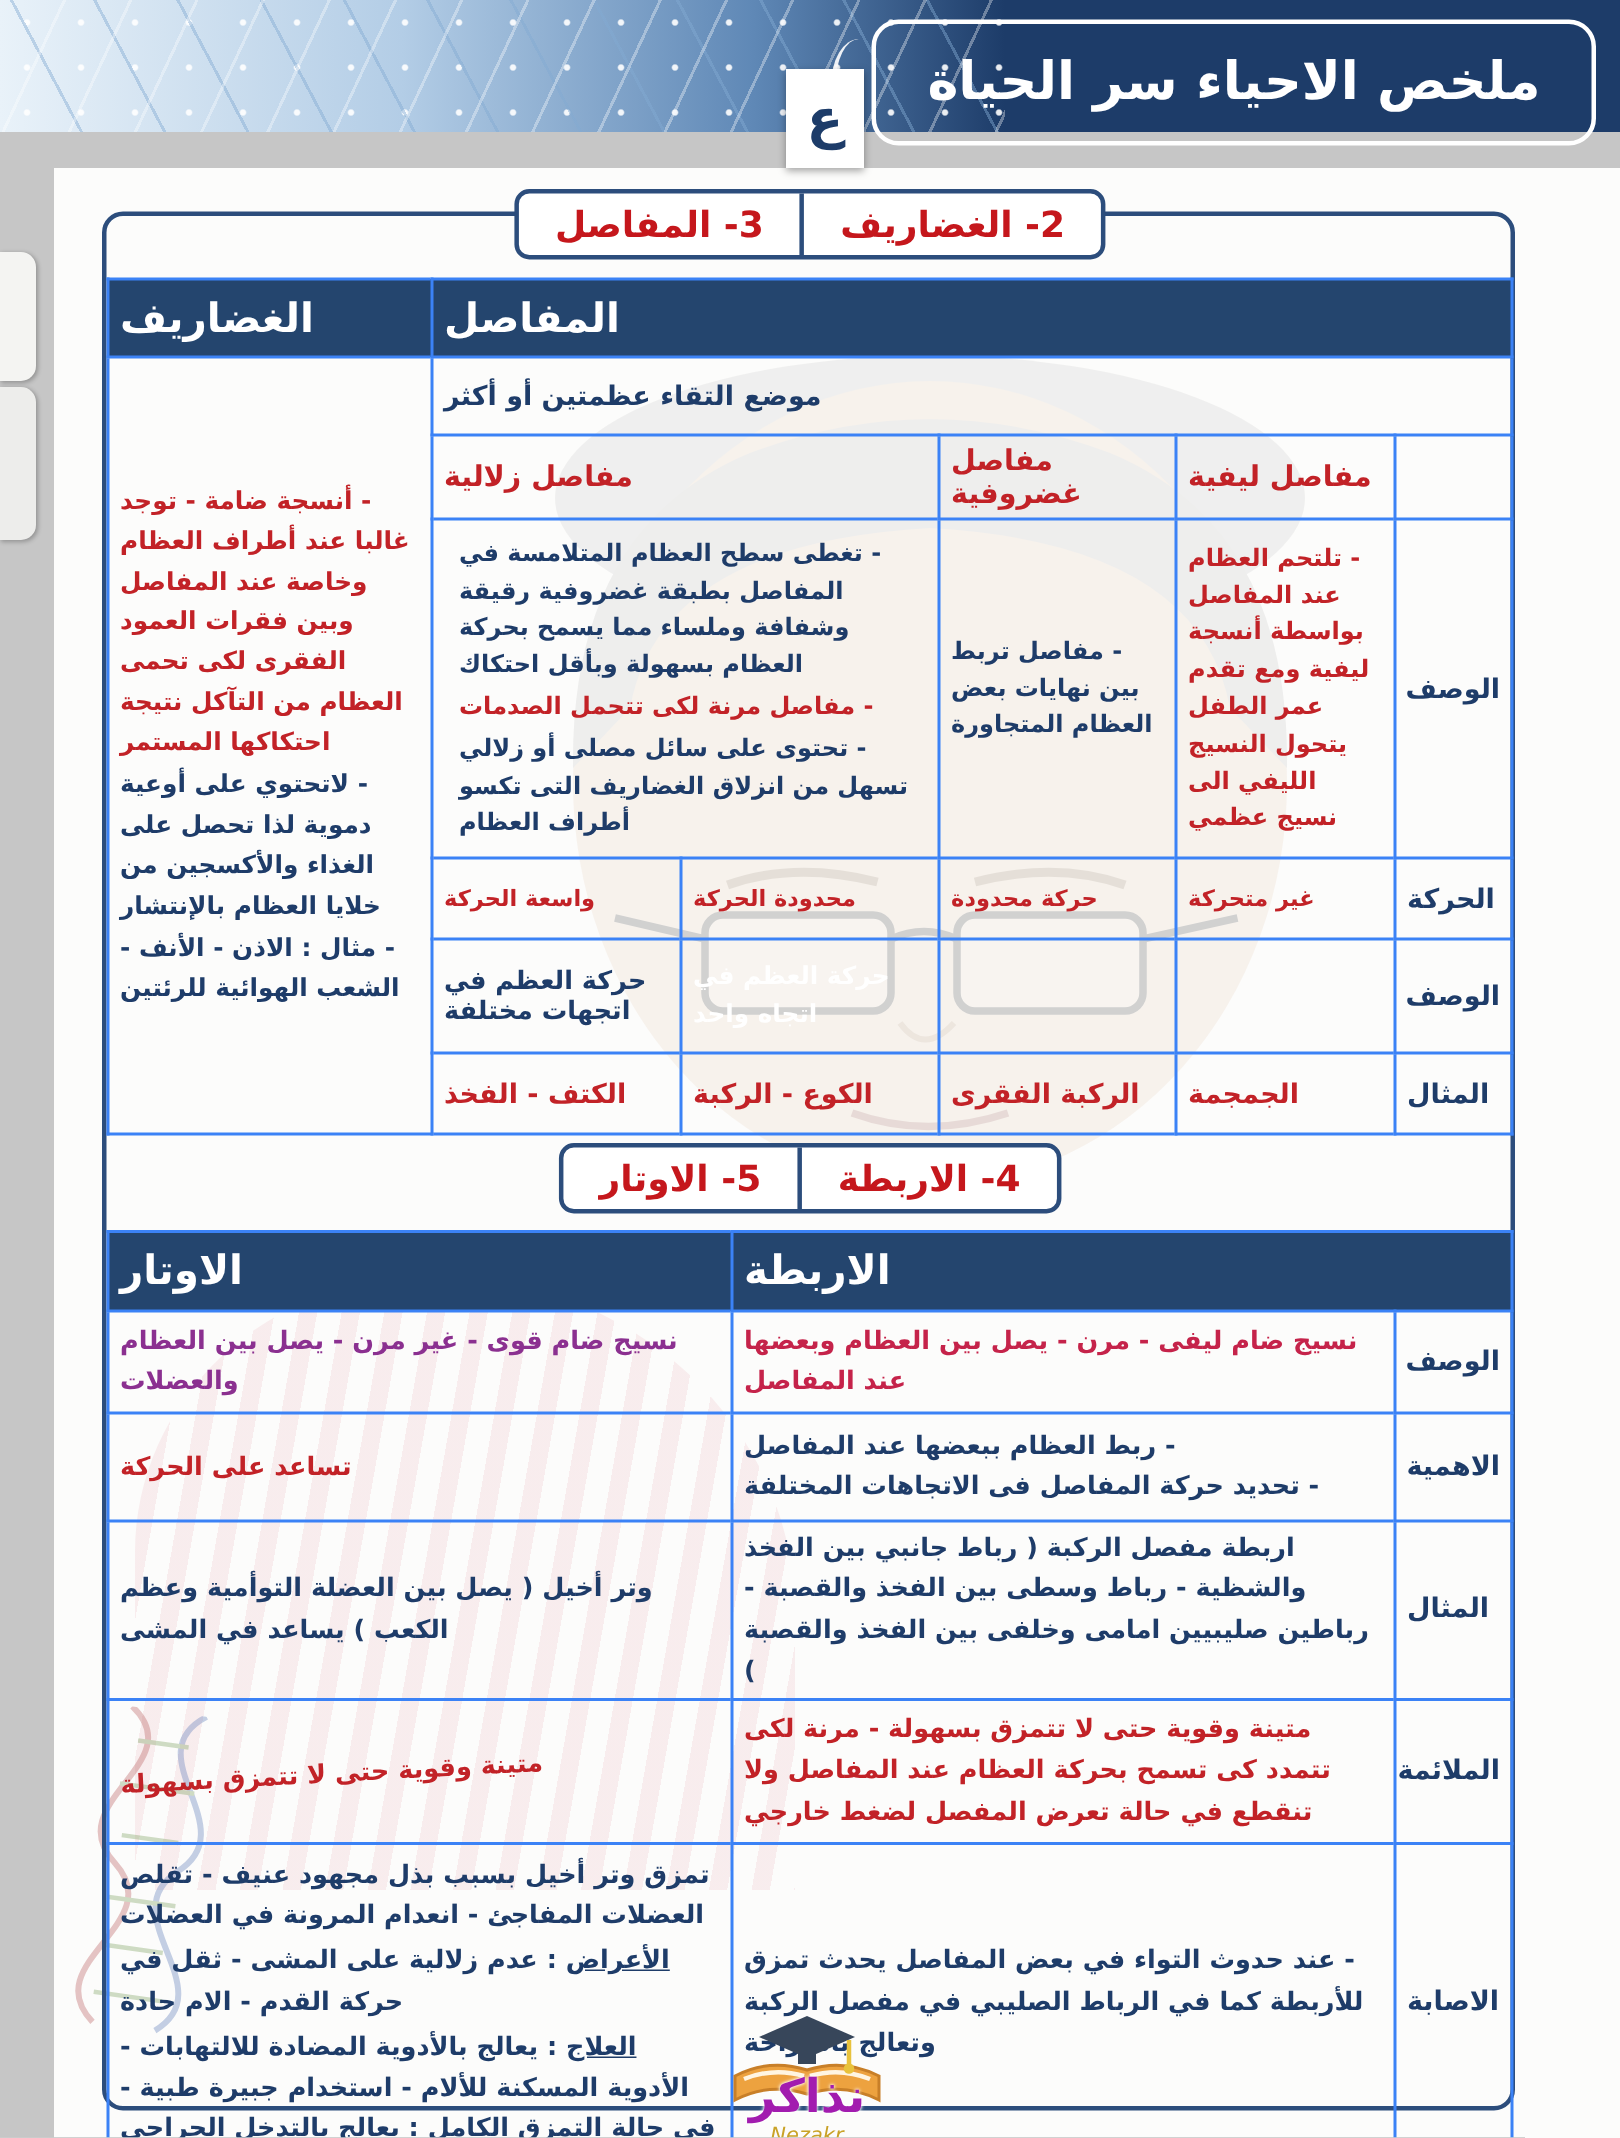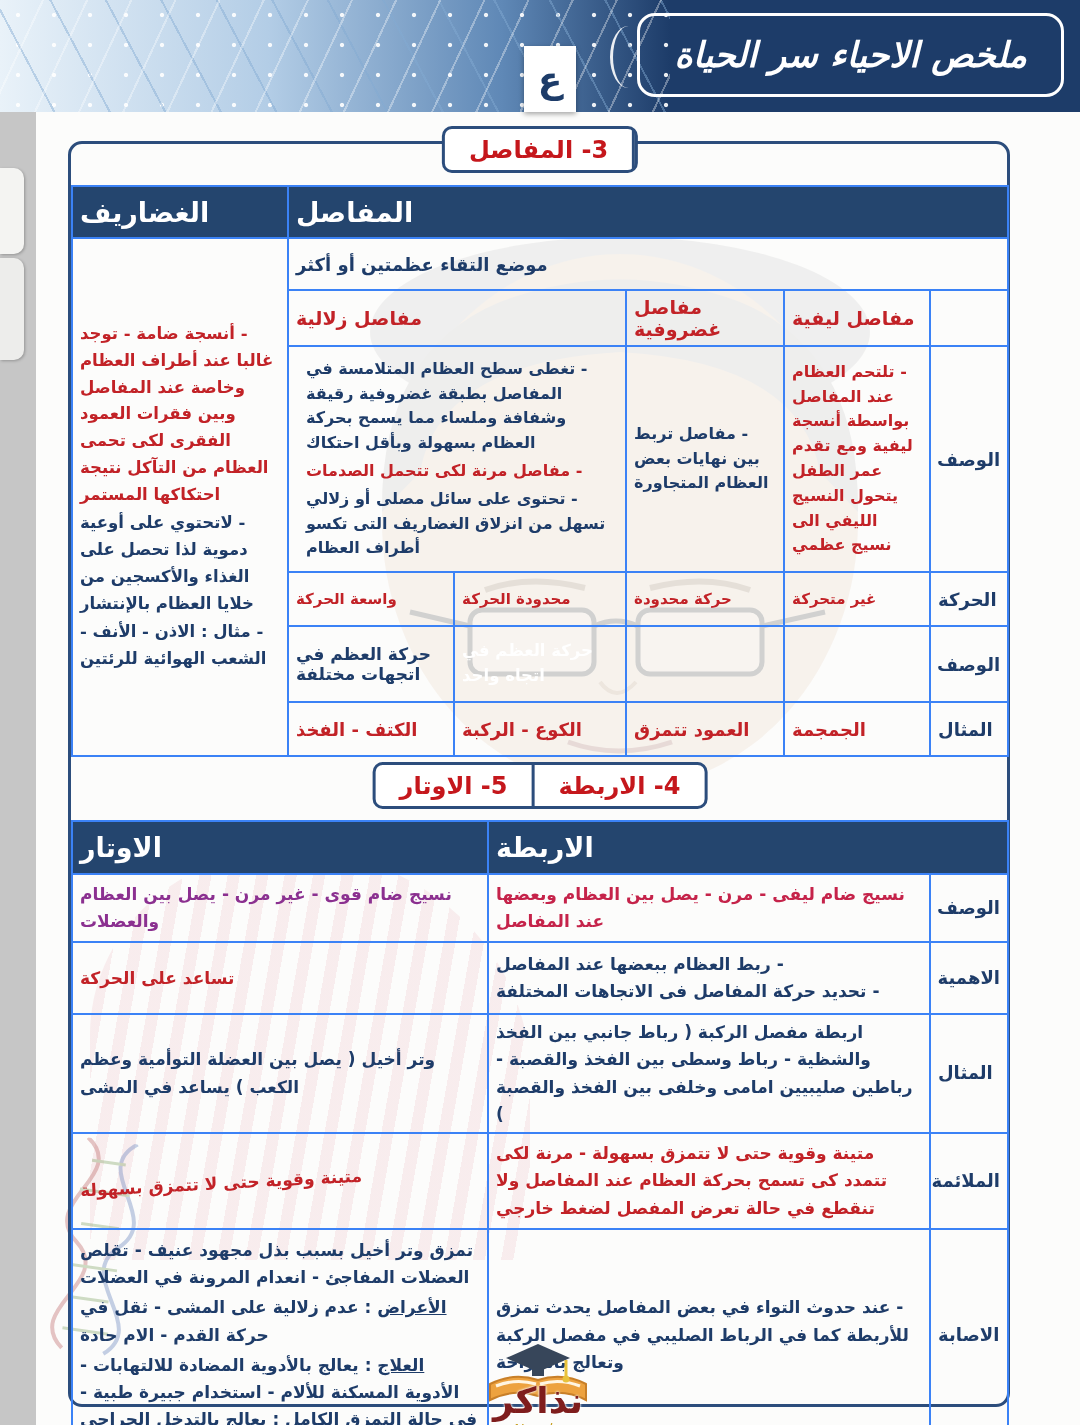--- a/index.html
+++ b/index.html
@@ -1,20 +1,20 @@
 <!DOCTYPE html>
 <html dir="rtl" lang="ar"><head>
 <meta charset="utf-8">
 <style>
   * { margin:0; padding:0; box-sizing:border-box; }
   body { background:#9e9e9e; font-family:"DejaVu Sans", sans-serif; }
   .page { position:relative; width:1080px; height:1425px; background:#c6c6c6; overflow:hidden; margin:0 auto; direction:rtl; }
 
   
-  .banner { position:absolute; top:0; left:0; width:1080px; height:112px; background:#1d3c69; z-index:6;font-style:italic; }
+  .banner { position:absolute; top:0; left:0; width:1080px; height:88px; background:#1d3c69; z-index:6; }
   .banner-net { position:absolute; left:0; top:0; width:62%; height:100%;
     background:
       repeating-linear-gradient(115deg, transparent 0 38px, rgba(255,255,255,.35) 38px 40px),
       repeating-linear-gradient(62deg, transparent 0 47px, rgba(130,170,210,.45) 47px 49px),
       radial-gradient(circle, rgba(255,255,255,.9) 1.6px, transparent 2.6px),
       linear-gradient(90deg, #e9f2f9 0%, #b3cde6 40%, #5f88b6 75%, #1d3c69 100%);
     background-size:auto,auto,36px 30px,100% 100%;
   }
   .title-box { position:absolute; right:16px; top:13px; height:84px; padding:0 34px;
     border:3.5px solid #ffffff; border-radius:18px; display:flex; align-items:center; justify-content:center; }
@@ -68,21 +68,21 @@
   .ex { font-size:18px; }
   .t2 td { font-size:17px; line-height:1.6; }
   .t2 .label { font-size:18px; }
   .slant { transform:rotate(-3deg); }
   .vtop { vertical-align:top; padding-top:14px; }
   .inj p { margin:3px 0; }
   .u { text-decoration:underline;margin-top:23px; }
 
   
   .brand { position:absolute; left:468px; top:1336px; width:140px; text-align:center; z-index:5; }
-  .brand-ar { color:#7f1d1d; font-size:36px; font-weight:bold; margin-top:-34px; text-shadow:0 0 3px #fff, 0 0 2px #fff; }
+  .brand-ar { color:#a21caf; font-size:31px; font-weight:bold; margin-top:-34px; text-shadow:0 0 3px #fff, 0 0 2px #fff; }
   .brand-en { color:#c9a227; font-size:14px; font-style:italic; margin-top:0px; }
 </style>
 </head>
 <body>
 
 <div class="page">
 
   <div class="sheet"></div>
 
   <svg class="face-wm" width="640" height="580" viewBox="0 0 640 580">
@@ -113,20 +113,21 @@
       <span class="title-text">ملخص الاحياء سر الحياة</span>
     </div>
   </div>
   <div class="badge">
     <span>ع</span>
   </div>
 
   <div class="main-box"></div>
 
   <div class="pill p1">
+    <span class="pill-seg">2- الغضاريف</span>
     <span class="pill-div"></span>
     <span class="pill-seg">3- المفاصل</span>
   </div>
 
   <table class="t t1">
     <colgroup>
       <col style="width:78px">
         <col style="width:146px">
         <col style="width:158px">
       <col style="width:172px">
@@ -172,21 +173,21 @@
     <tr style="height:76px">
       <td class="label">الوصف</td>
       <td></td>
       <td></td>
       <td class="navy-fill">حركة العظم في اتجاه واحد</td>
       <td class="navy" style="font-size:17px">حركة العظم في اتجهات مختلفة</td>
     </tr>
     <tr style="height:54px">
       <td class="label">المثال</td>
       <td class="red ex">الجمجمة</td>
-      <td class="red ex">العمود تتمزق</td>
+      <td class="red ex">الركبة الفقرى</td>
       <td class="red ex">الكوع - الركبة</td>
       <td class="red ex">الكتف - الفخذ</td>
     </tr>
   </tbody>
     </table>
 
   <div class="pill p2">
     <span class="pill-seg">4- الاربطة</span>
     <span class="pill-div"></span>
     <span class="pill-seg">5- الاوتار</span>

